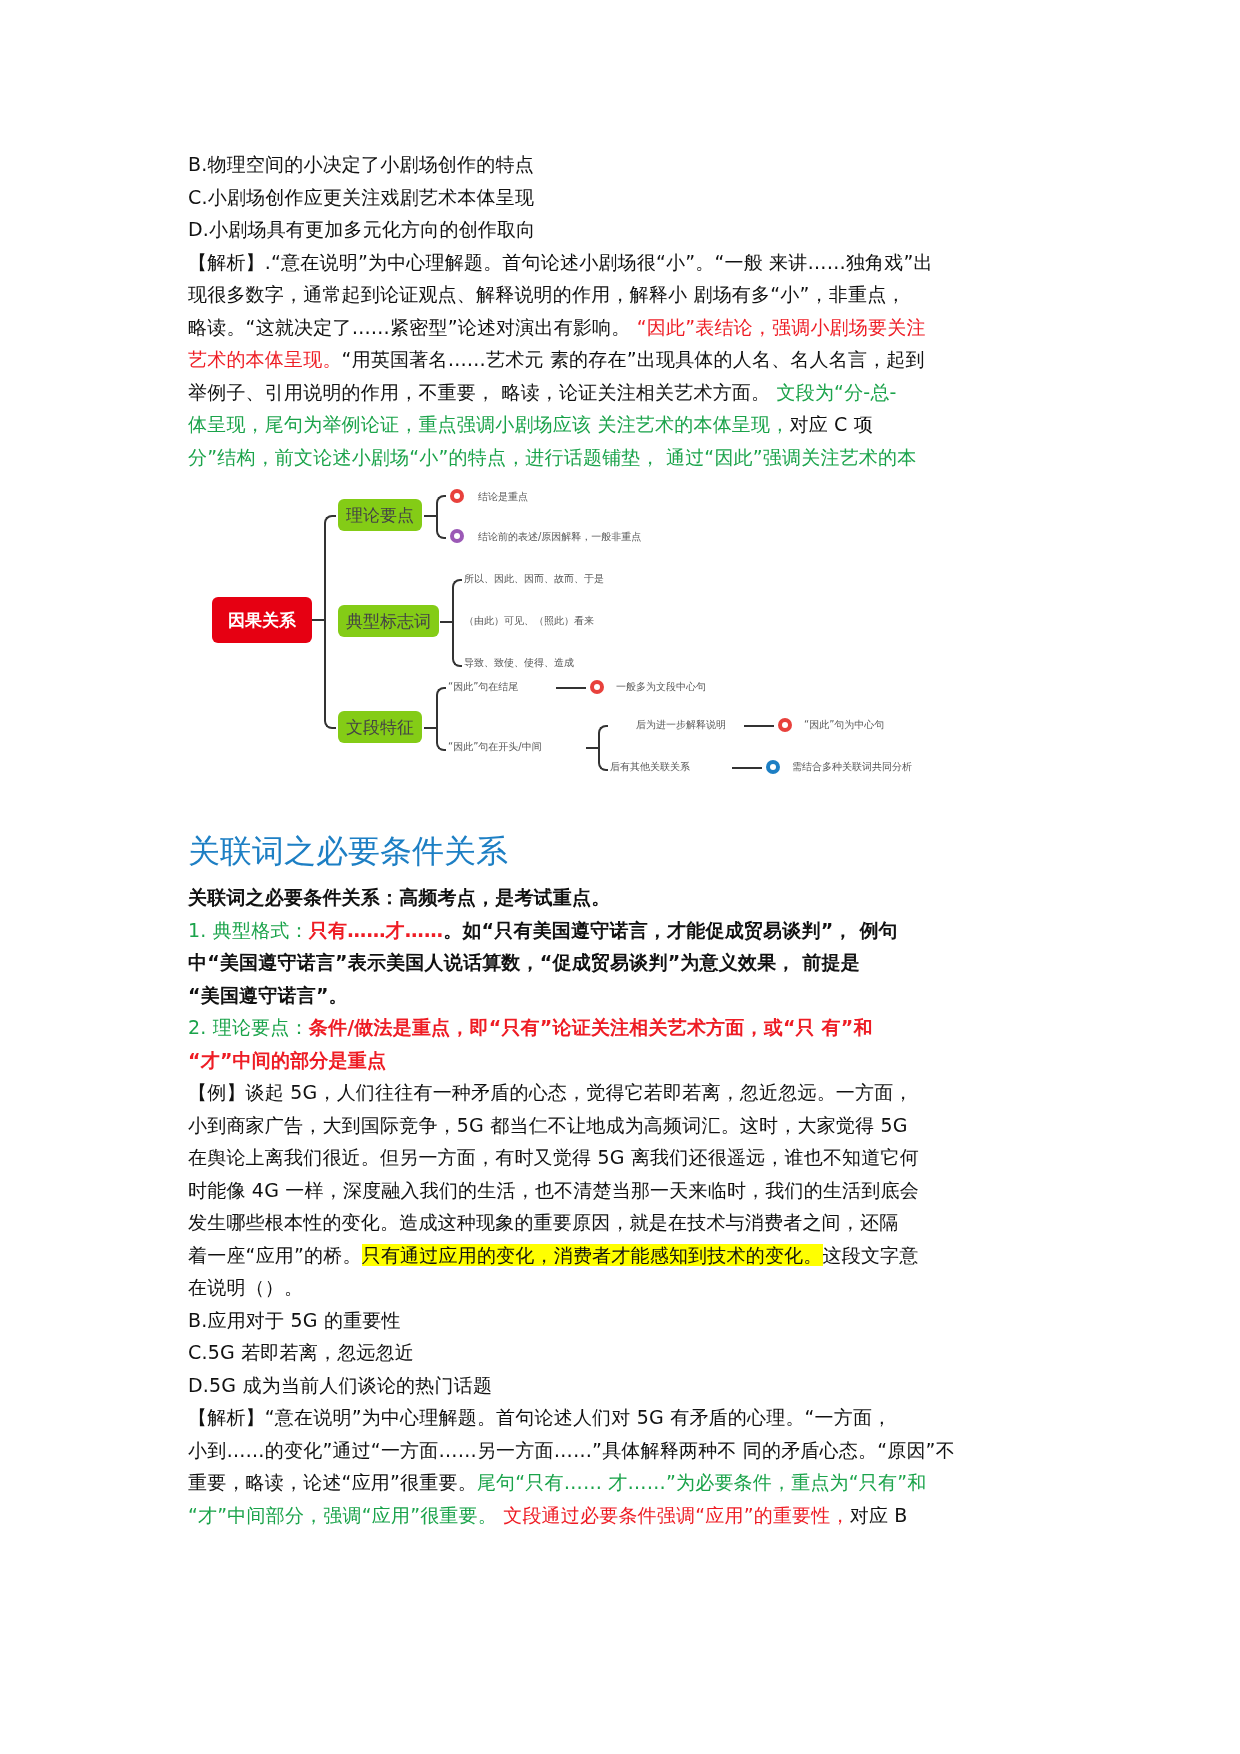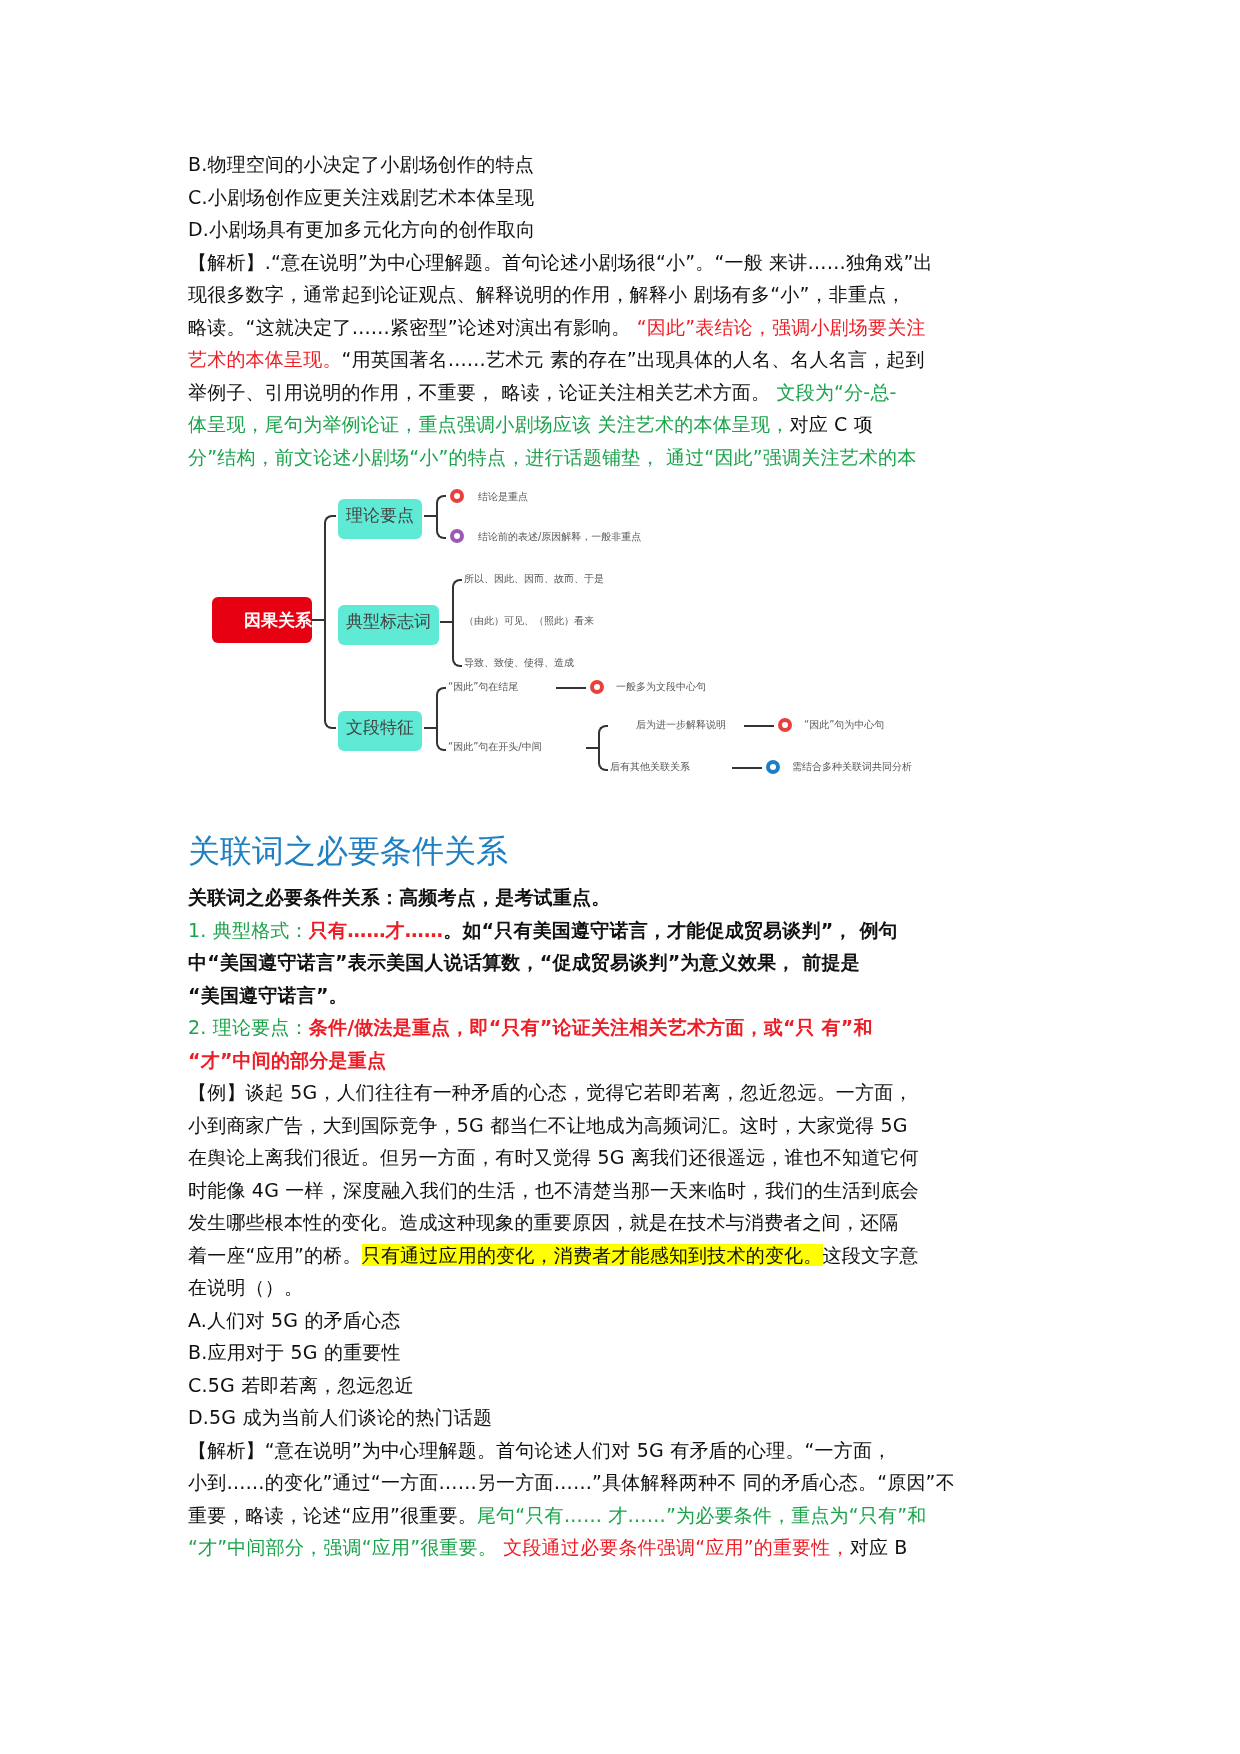--- a/index.html
+++ b/index.html
@@ -11,23 +11,23 @@
   .green { color: #1aa34a; }
   .blue-title { color: #1d7fc4; font-size: 32px; line-height: 44px; margin: 14px 0 8px 0; }
   .hl { background: #ffff00; }
   .bold { font-weight: bold; }
   .black { color: #111; }
 
   
   .mindmap { position: relative; width: 880px; height: 330px; margin: 12px 0 0 0; }
   .mm-root { position: absolute; left: 24px; top: 112px; width: 100px; height: 46px;
              background: #e60012; border-radius: 6px; color: #fff; font-weight: bold;
-             font-size: 17px; line-height: 46px; text-align: right; }
-  .mm-branch { position: absolute; background: #5eead4; border-radius: 6px; font-size: 17px;
-               color: #444; padding: 0 8px; height: 40px; line-height: 32px; }
+             font-size: 17px; line-height: 46px; text-align: center; }
+  .mm-branch { position: absolute; background: #84cc16; border-radius: 6px; font-size: 17px;
+               color: #444; padding: 0 8px; height: 32px; line-height: 32px; }
   .mm-leaf { position: absolute; font-size: 10px; color: #555; white-space: nowrap; line-height: 20px; }
   .mm-line { position: absolute; background: #333; }
   .mm-dot { position: absolute; width: 14px; height: 14px; border-radius: 50%; }
   .mm-dot::after { content: ""; position: absolute; left: 4px; top: 4px; width: 6px; height: 6px;
                    border-radius: 50%; background: #fff; }
   .mm-vbrace { position: absolute; border: 2px solid #333; border-right: none; border-radius: 8px 0 0 8px; }
 </style>
 </head>
 <body>
 
@@ -102,21 +102,20 @@
   <div class="line red bold">“才”中间的部分是重点</div>
 
   <div class="line">【例】谈起 5G，人们往往有一种矛盾的心态，觉得它若即若离，忽近忽远。一方面，</div>
   <div class="line">小到商家广告，大到国际竞争，5G 都当仁不让地成为高频词汇。这时，大家觉得 5G</div>
   <div class="line">在舆论上离我们很近。但另一方面，有时又觉得 5G 离我们还很遥远，谁也不知道它何</div>
   <div class="line">时能像 4G 一样，深度融入我们的生活，也不清楚当那一天来临时，我们的生活到底会</div>
   <div class="line">发生哪些根本性的变化。造成这种现象的重要原因，就是在技术与消费者之间，还隔</div>
   <div class="line"><span>着一座“应用”的桥。</span><span class="hl">只有通过应用的变化，消费者才能感知到技术的变化。</span><span>这段文字意</span></div>
   <div class="line">在说明（）。</div>
 
-  <div class="line">A.人们对 5G 的矛盾心态</div>
   <div class="line">B.应用对于 5G 的重要性</div>
   <div class="line">C.5G 若即若离，忽远忽近</div>
   <div class="line">D.5G 成为当前人们谈论的热门话题</div>
 
   <div id="analysis2">
       <div class="line"><span class="black">【解析】“意在说明”为中心理解题。首句论述人们对 5G 有矛盾的心理。“一方面，</span></div>
       <div class="line"><span class="black">小到……的变化”通过“一方面……另一方面……”具体解释两种不 同的矛盾心态。“原因”不</span></div>
       <div class="line"><span class="black">重要，略读，论述“应用”很重要。</span><span class="green">尾句“只有…… 才……”为必要条件，重点为“只有”和</span></div>
       <div class="line"><span class="green">“才”中间部分，强调“应用”很重要。 </span><span class="red">文段通过必要条件强调“应用”的重要性，</span><span class="black">对应 B</span></div>
     </div>

